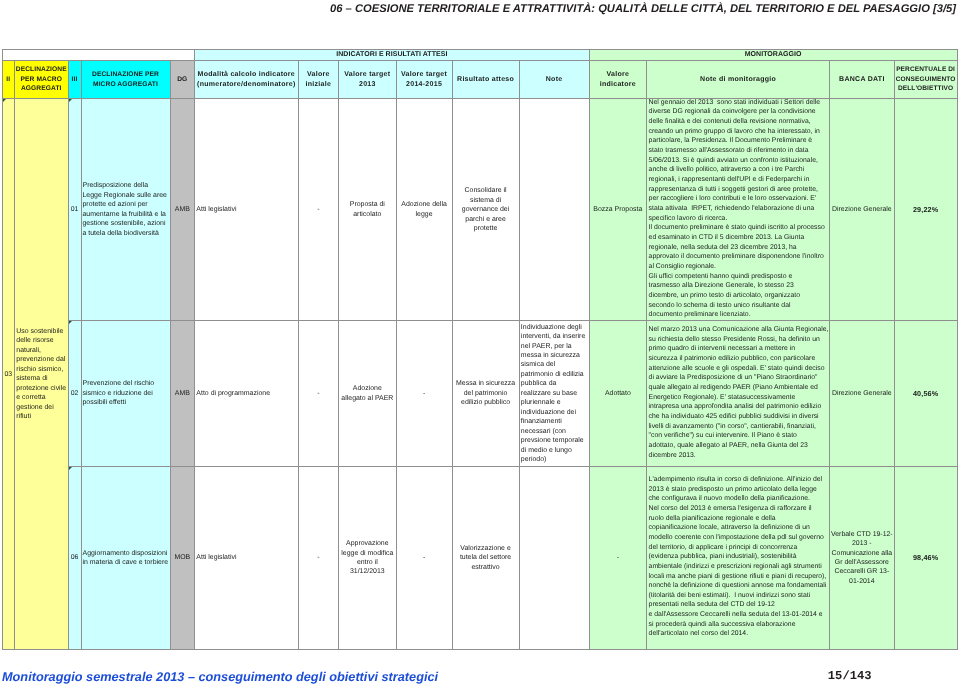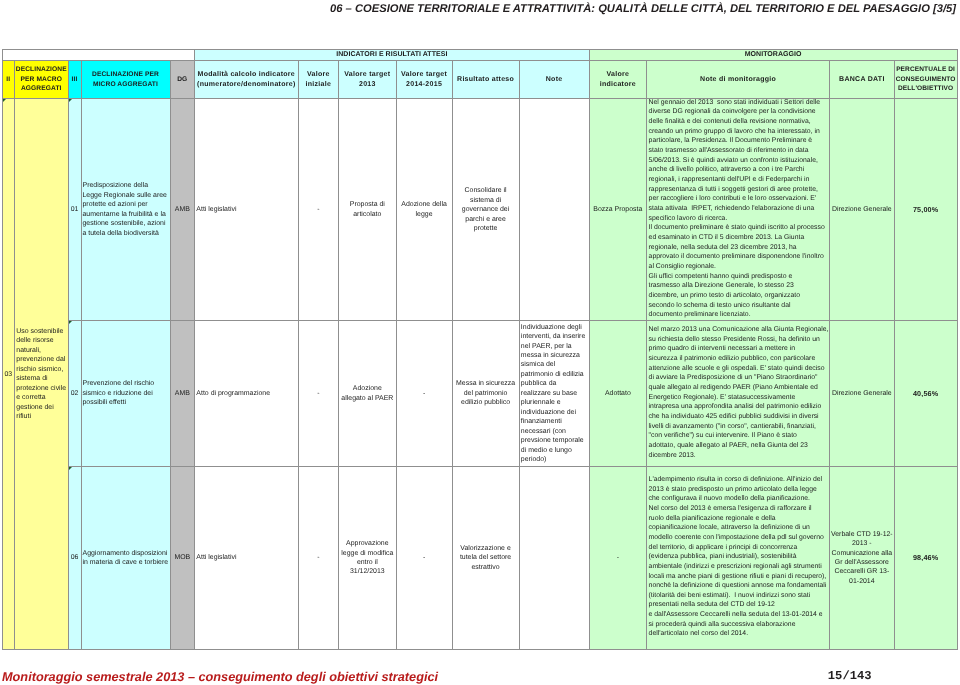--- a/index.html
+++ b/index.html
@@ -3,21 +3,21 @@
 <meta charset="utf-8">
 <style>
 html,body{margin:0;padding:0;background:#fff;}
 body{width:960px;height:685px;font-family:"Liberation Sans",sans-serif;overflow:hidden;position:relative;
   -webkit-font-smoothing:antialiased;text-rendering:geometricPrecision;}
 .page{will-change:transform;}
 .page{position:absolute;left:0;top:0;width:960px;height:502px;}
 .doc-title{position:absolute;left:150px;top:0.7px;width:806px;text-align:right;
   font-style:italic;font-weight:bold;font-size:11.19px;color:#221e1f;white-space:nowrap;line-height:16px;}
 .footer-left{position:absolute;left:2px;top:669px;font-style:italic;font-weight:bold;
-  font-size:12.72px;color:#b91c1c;white-space:nowrap;line-height:16px;}
+  font-size:12.72px;color:#1d4ed8;white-space:nowrap;line-height:16px;}
 .footer-page{position:absolute;left:700px;top:668px;width:171.5px;text-align:right;
   font-family:Liberation Mono, monospace;font-weight:bold;font-size:12.13px;color:#221e1f;line-height:16px;}
 
 table.grid{position:absolute;left:1.5px;top:49.1px;border-collapse:collapse;table-layout:fixed;width:955px;}
 table.grid td{border:0.8px solid #8f8f8f;padding:0;vertical-align:middle;
   font-size:6.95px;color:#1c1c1c;line-height:9.45px;overflow:hidden;word-wrap:break-word;}
 table.grid td.hdr{font-weight:bold;text-align:center;font-size:7.0px;line-height:9.5px;letter-spacing:0.28px;padding:0.8px 1.6px 0;}
 table.grid td.hdr-nar{font-weight:bold;text-align:center;font-size:6.65px;line-height:9.5px;letter-spacing:0.1px;padding:0.8px 0 0;}
 table.grid td.hdr-pct{font-weight:bold;text-align:center;font-size:6.55px;line-height:9.5px;letter-spacing:0.1px;padding:0.8px 0 0;}
 table.grid td.grp{font-weight:bold;text-align:center;font-size:7.0px;letter-spacing:0.05px;}
@@ -117,21 +117,21 @@
 ed esaminato in CTD il 5 dicembre 2013. La Giunta
 regionale, nella seduta del 23 dicembre 2013, ha
 approvato il documento preliminare disponendone l'inoltro
 al Consiglio regionale.
 Gli uffici competenti hanno quindi predisposto e
 trasmesso alla Direzione Generale, lo stesso 23
 dicembre, un primo testo di articolato, organizzato
 secondo lo schema di testo unico risultante dal
 documento preliminare licenziato.</span></td>
           <td class="ctr c-lgreen banca">Direzione Generale</td>
-          <td class="ctr c-lgreen bld">75,00%</td>
+          <td class="ctr c-lgreen bld">29,22%</td>
         </tr>
 <tr style="height:145.2px">
           <td class="ctr c-lcyan cellmark"><span class="mark"></span><span>02</span></td>
           <td class="lft c-lcyan micro">Prevenzione del rischio sismico e riduzione dei possibili effetti</td>
           <td class="ctr c-gray">AMB</td>
           <td class="lft c-white p3">Atto di programmazione</td>
           <td class="ctr c-white">-</td>
           <td class="ctr c-white p3">Adozione allegato al PAER</td>
           <td class="ctr c-white p3">-</td>
           <td class="ctr c-white p3">Messa in sicurezza del patrimonio edilizio pubblico</td>

